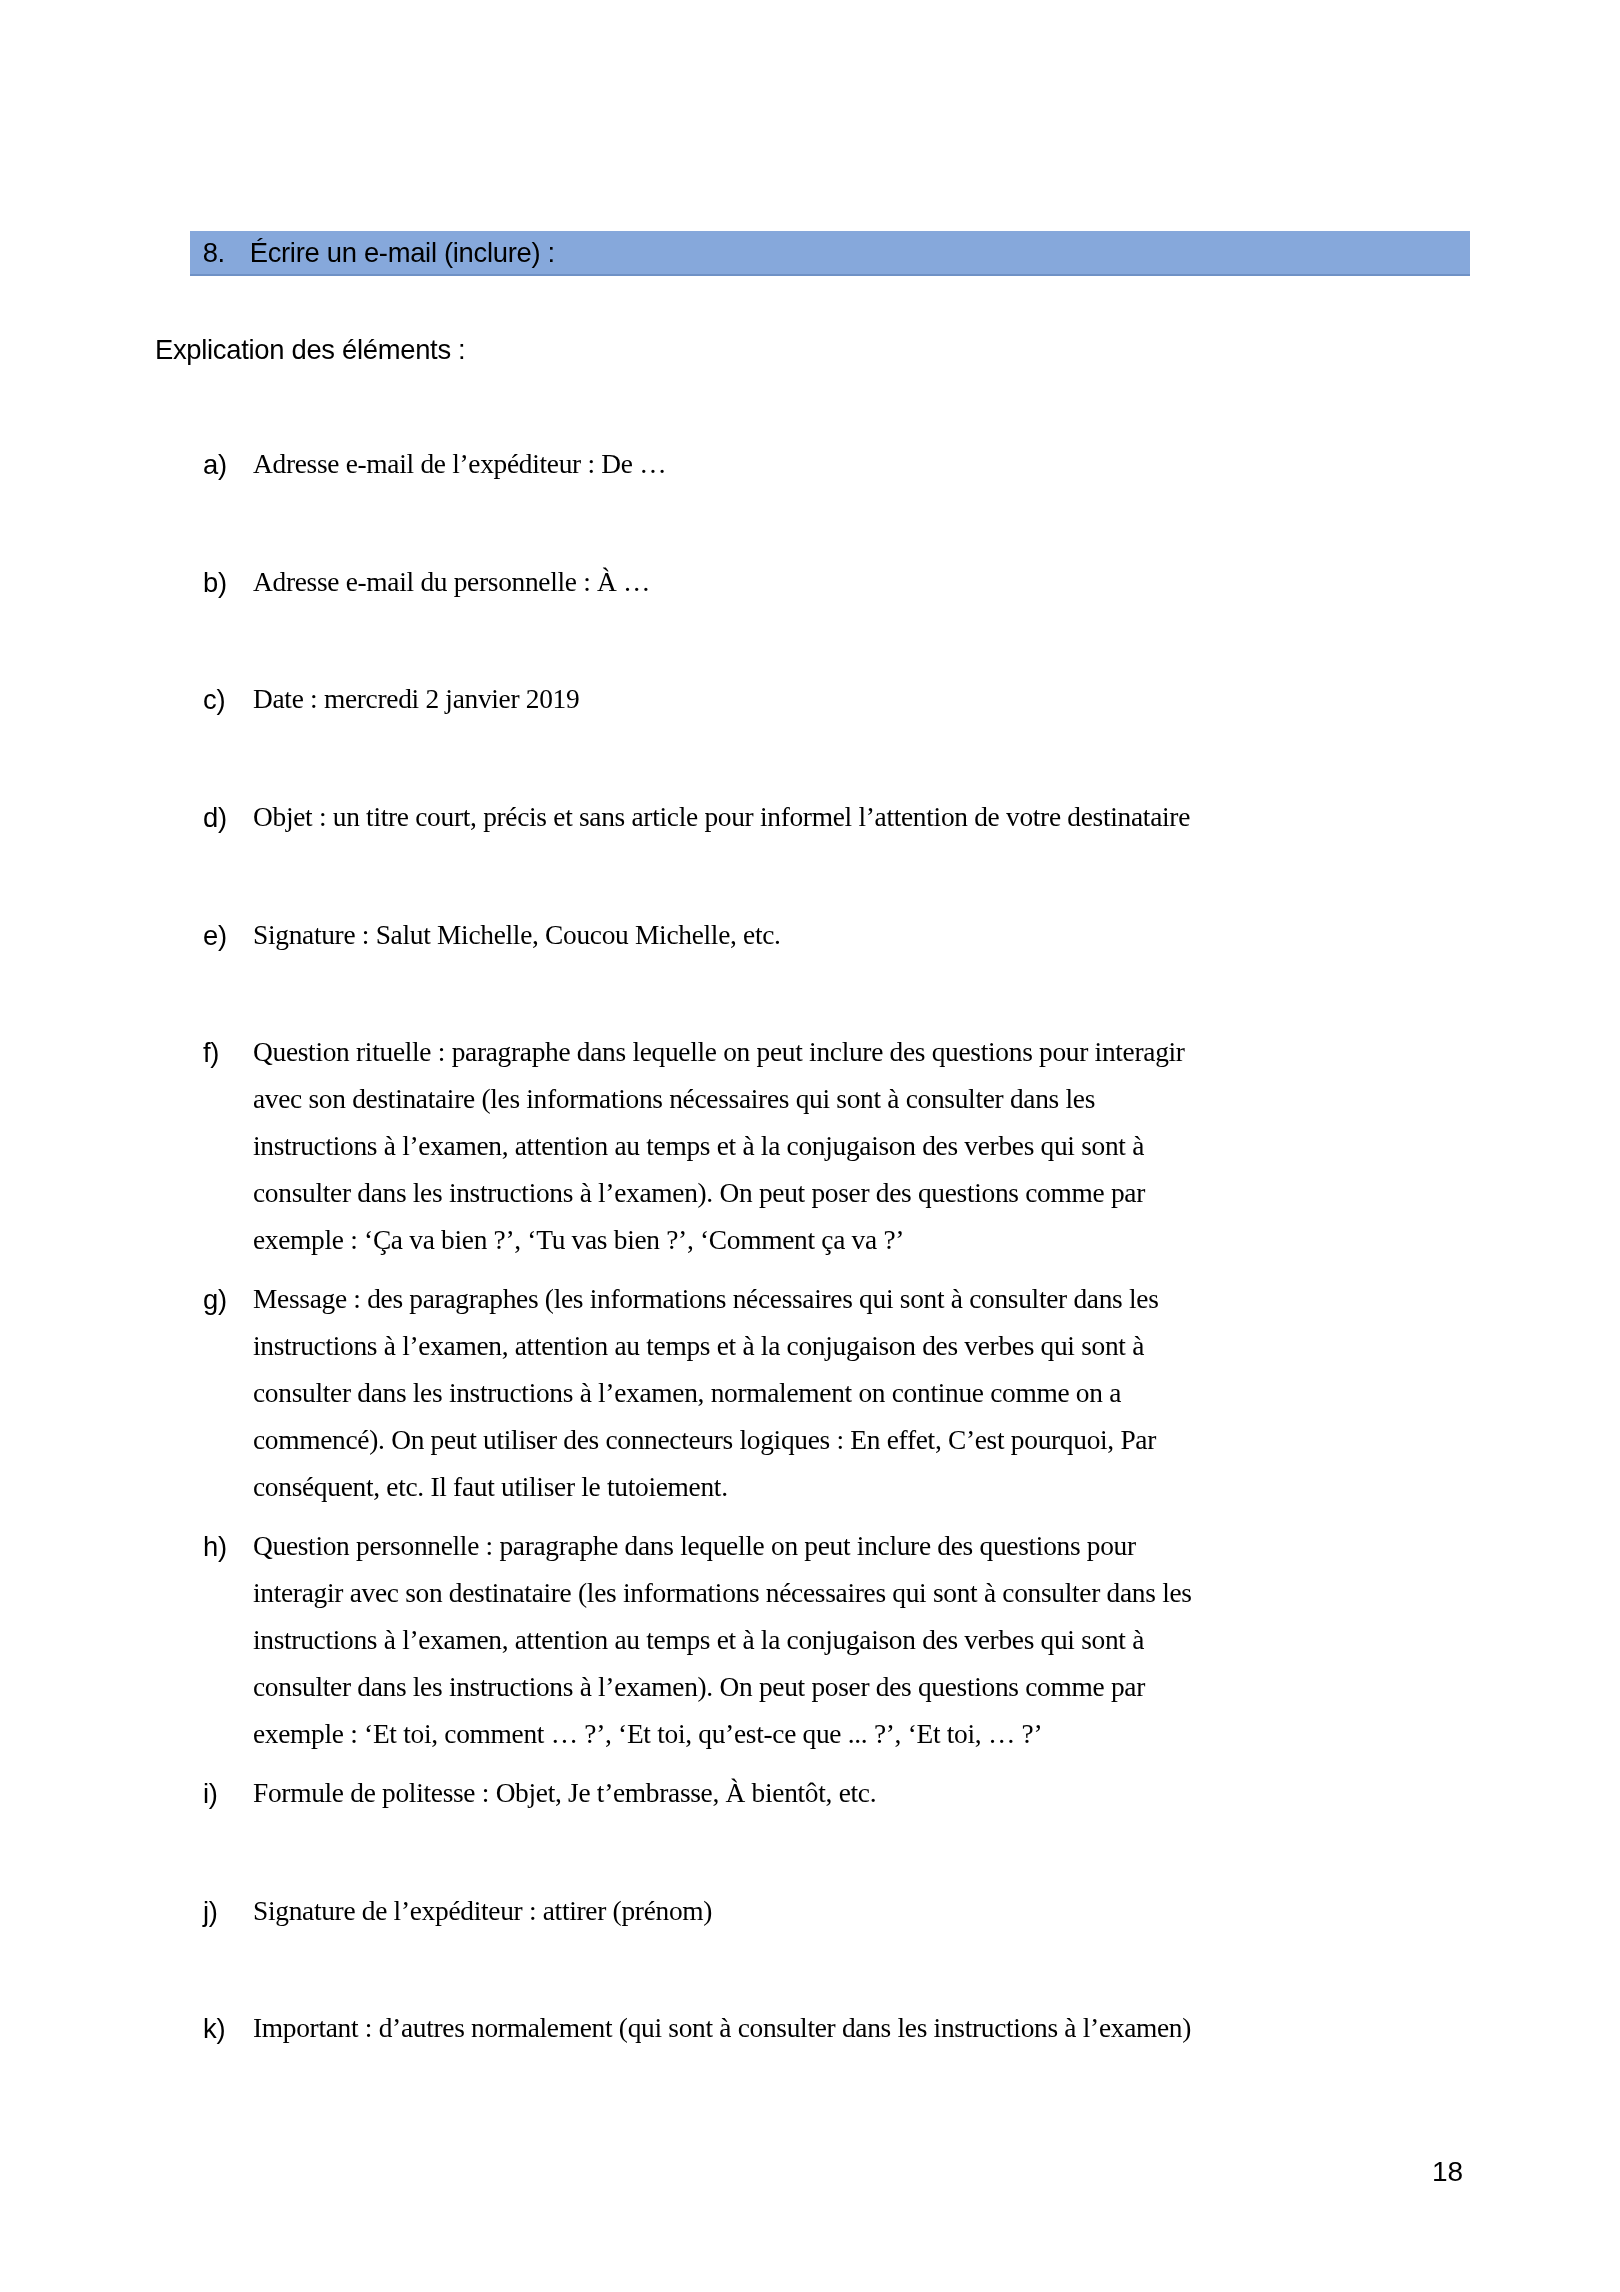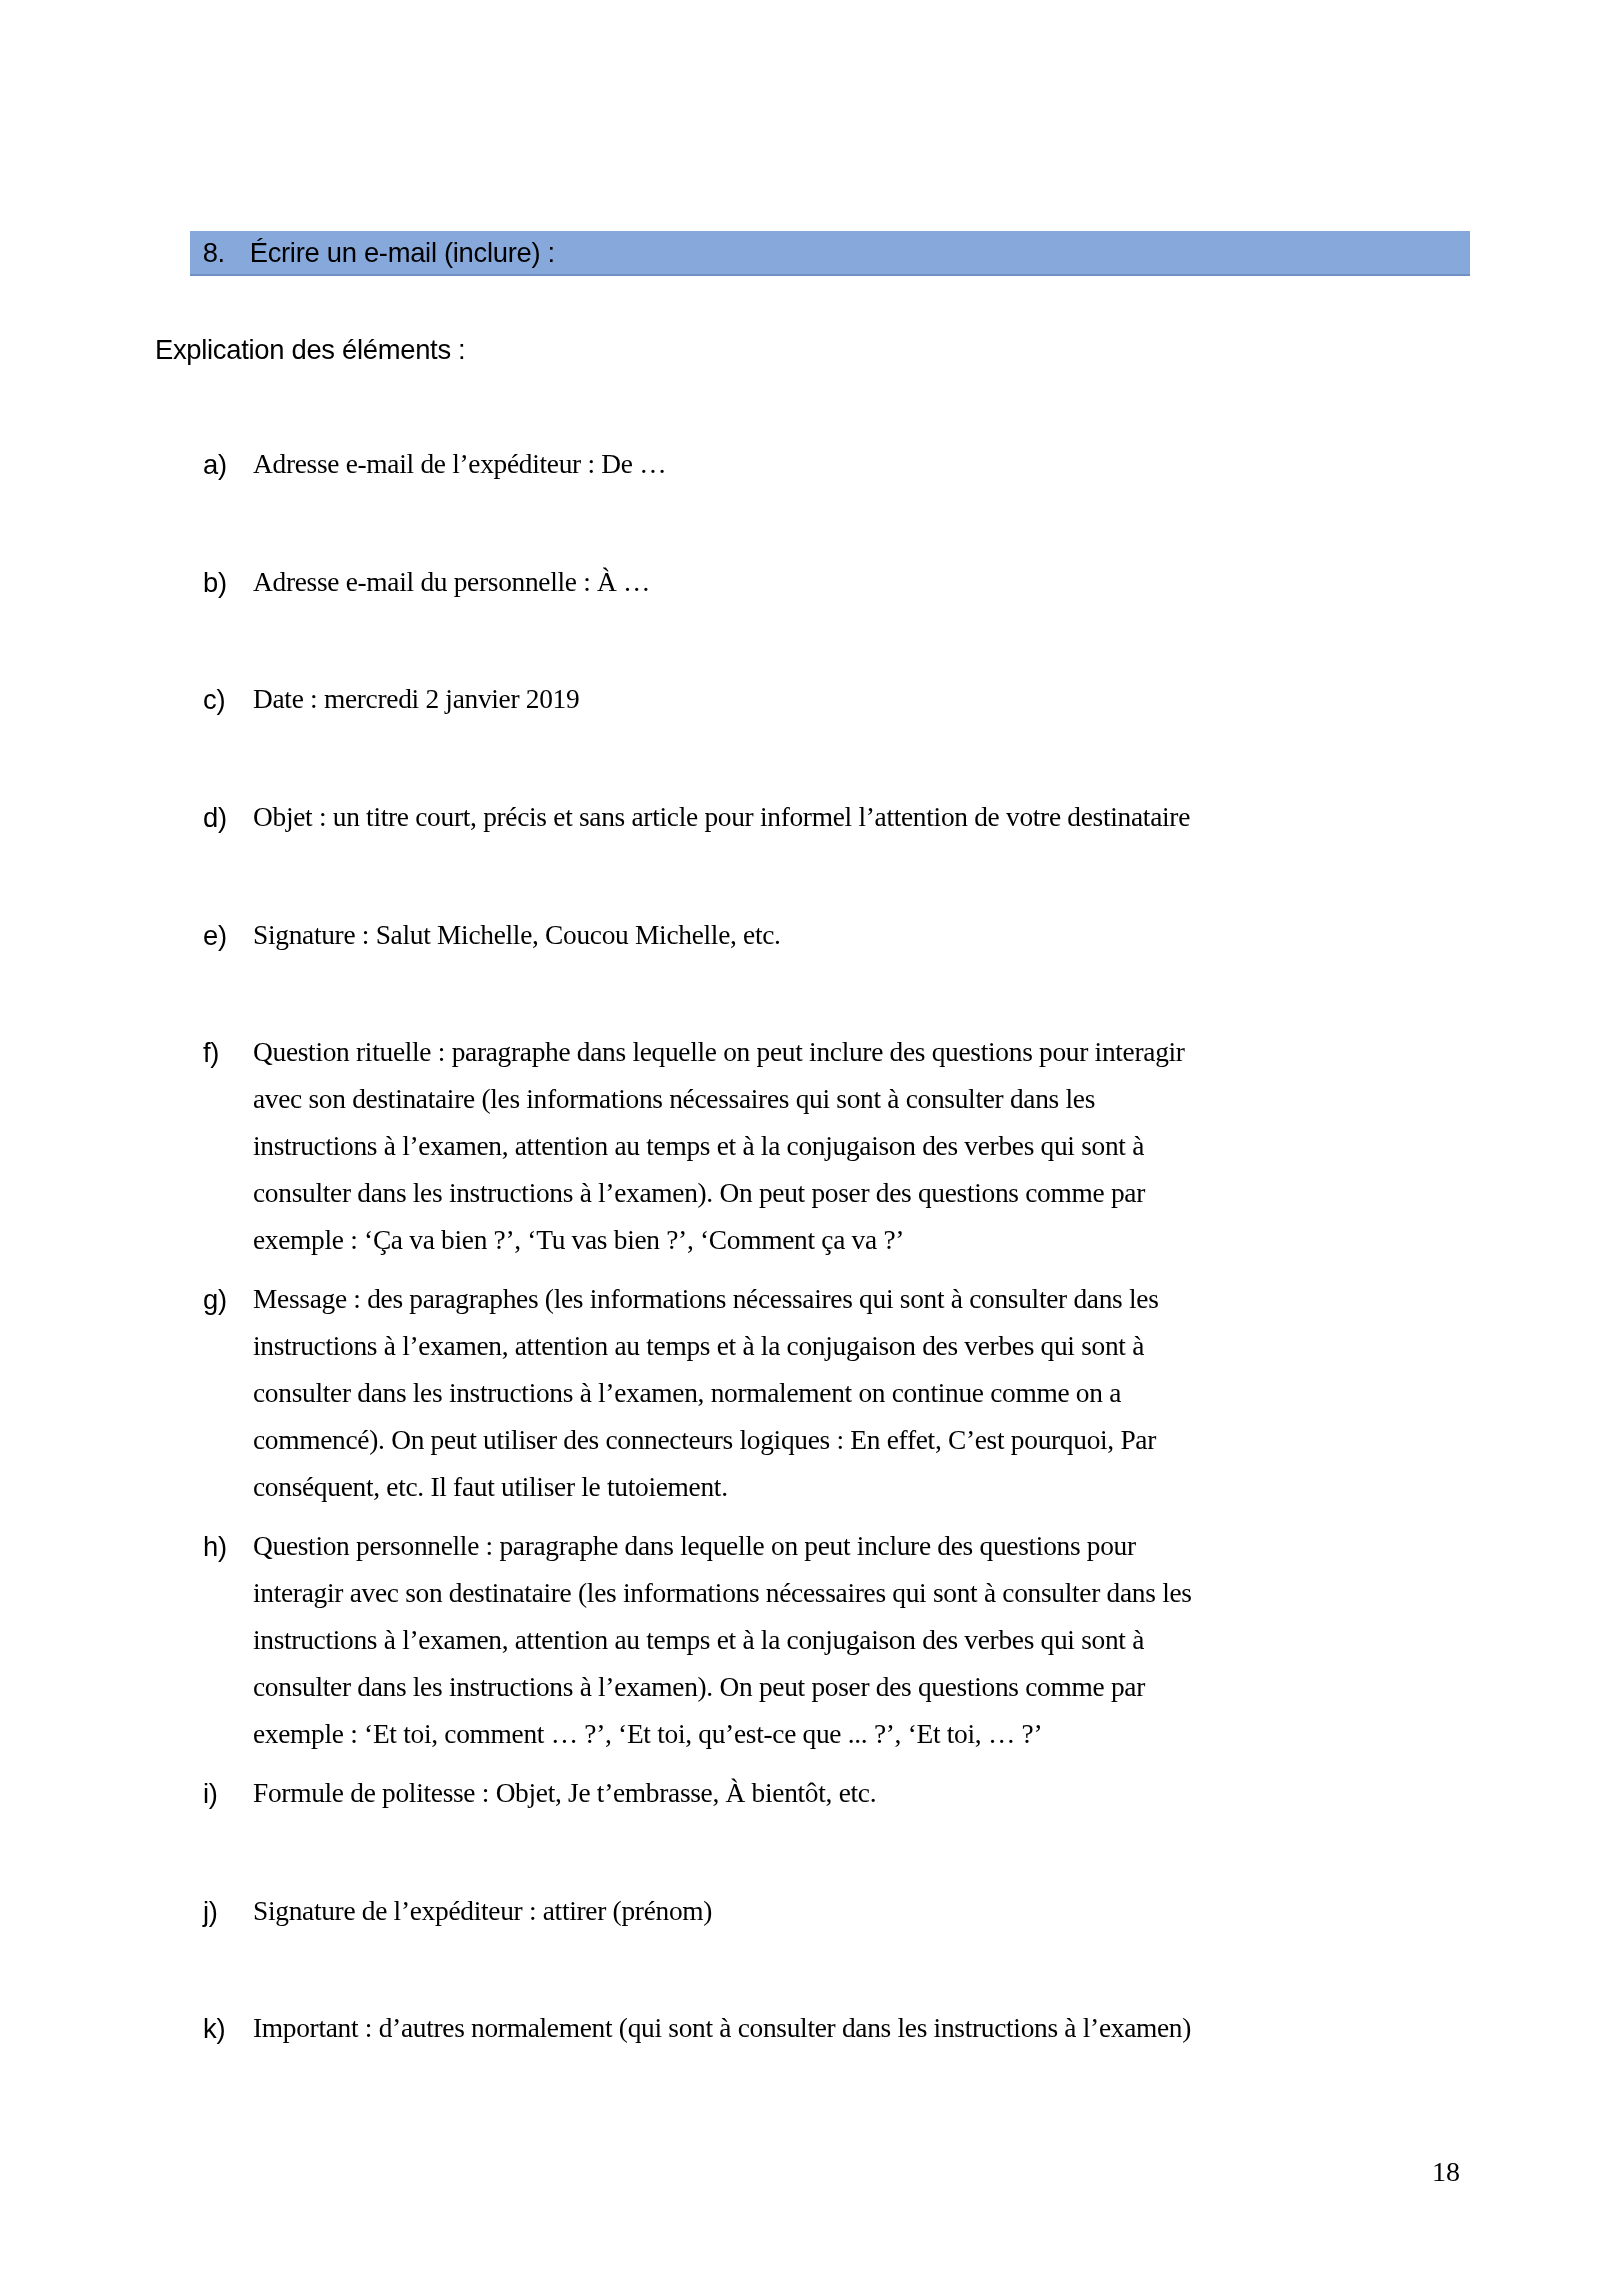--- a/index.html
+++ b/index.html
@@ -47,21 +47,20 @@
     letter-spacing:-0.3px;
   }
   .item .marker{flex:0 0 50px;}
   .item .text{flex:1;white-space:pre-line;font-family:Liberation Serif, serif;}
   .pagenum{
     position:absolute;
     left:1432px;
     top:2154px;
     font-size:28px;
     line-height:35px;
-    font-family:Liberation Serif, serif;
   }
 </style>
 </head>
 <body>
 
 <div class="page">
 
   <div class="heading-bar" style="background-color: rgb(134, 168, 219);">
     <span class="num">8.</span>
     <span>Écrire un e-mail (inclure) :</span>

